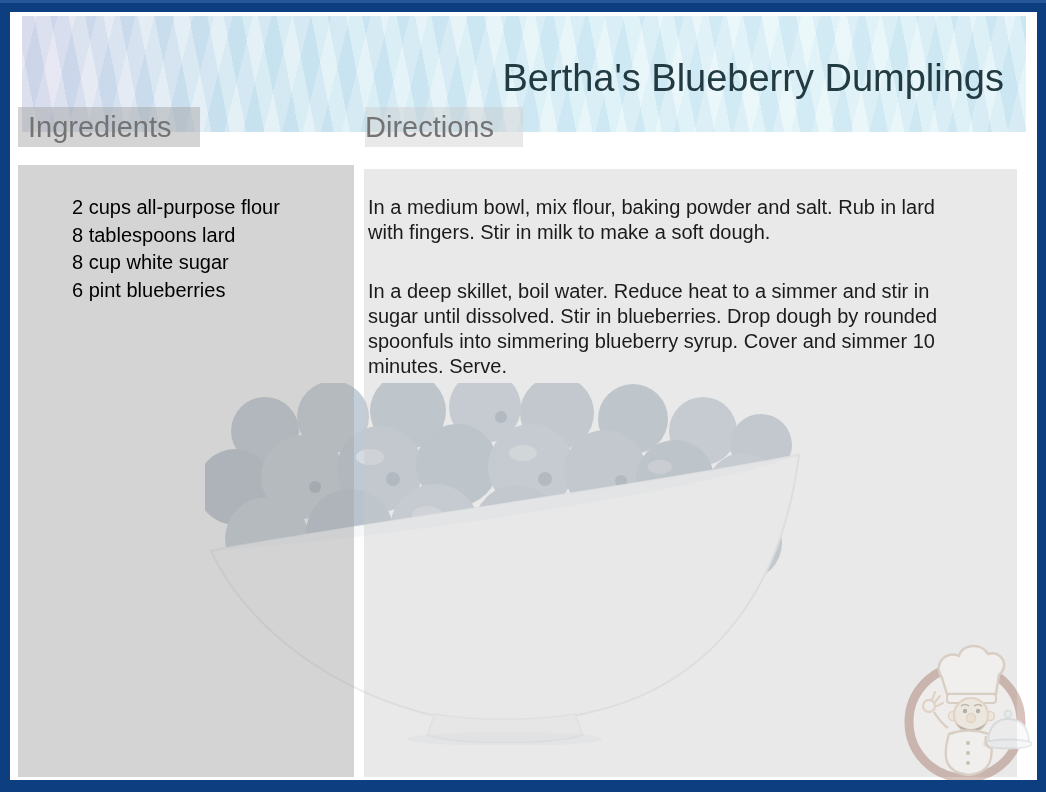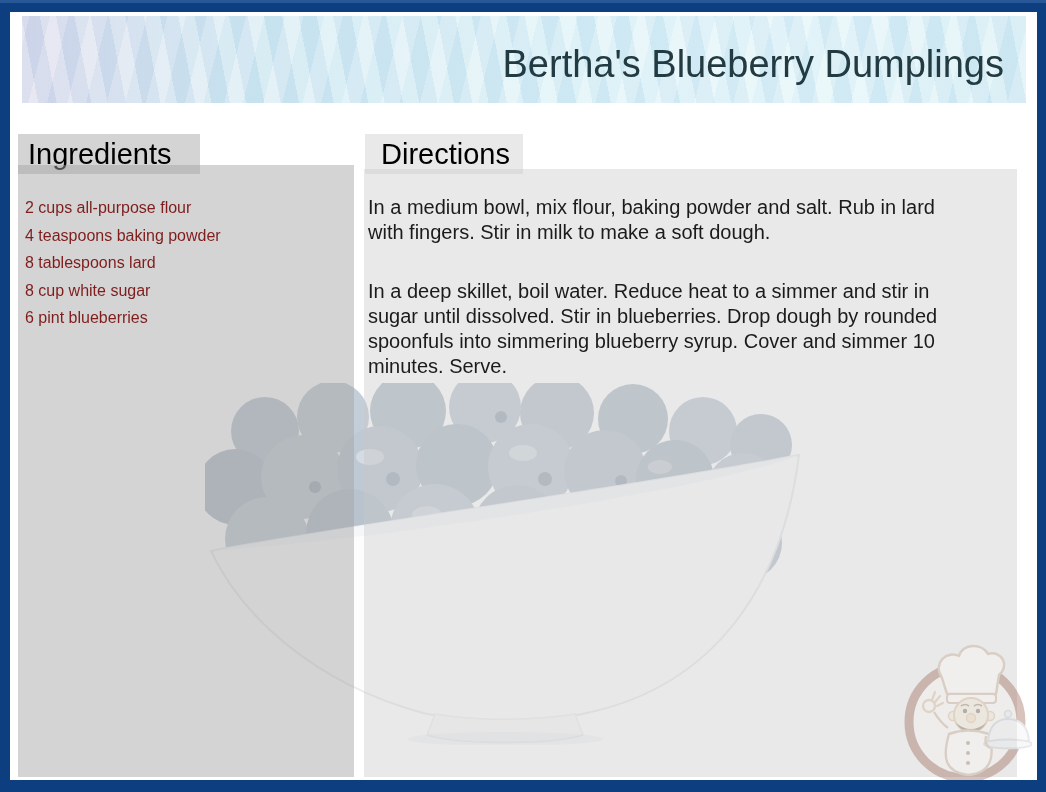--- a/index.html
+++ b/index.html
@@ -16,55 +16,55 @@
     background:#3a69a8;opacity:.6;
   }
   .page{
     position:absolute;left:10px;top:12px;right:9px;bottom:12px;
     background:#ffffff;
     overflow:hidden;
   }
 
   
   .header-band{
-    position:absolute;left:12px;top:4px;width:1004px;height:87px;
+    position:absolute;left:12px;top:4px;width:1004px;height:116px;
     background:
       repeating-linear-gradient(79deg, rgba(255,255,255,.22) 0 16px, rgba(150,185,225,.10) 16px 34px),
       repeating-linear-gradient(-76deg, rgba(255,255,255,.20) 0 18px, rgba(140,200,225,.08) 18px 38px),
       linear-gradient(90deg,#d9d8ea 0%,#d2e9f2 22%,#daf1f7 55%,#e0f4f8 78%,#d6eef5 100%);
     display:flex;align-items:center;justify-content:flex-end;
     z-index:2;
   }
   .page-title{
     font-size:38px;color:#223b42;letter-spacing:0;
     padding-right:22px;margin-top:9px;white-space:nowrap;
   }
 
   
   .heading-box{
-    position:absolute;top:122px;height:40px;z-index:2;
-    font-size:29px;color:#000000;line-height:41px;
+    position:absolute;top:95px;height:40px;z-index:2;
+    font-size:29px;color:#737373;line-height:41px;
   }
   .ingredients-heading-box{left:8px;width:182px;background:rgba(163,163,163,.47);padding-left:10px;}
-  .directions-heading-box{left:355px;width:158px;background:rgba(200,200,200,.40);padding-left:16px;}
+  .directions-heading-box{left:355px;width:158px;background:rgba(200,200,200,.40);padding-left:0;}
 
   .ingredients-panel{
     position:absolute;left:8px;top:153px;width:336px;height:612px;
     background:rgba(163,163,163,.47);
     z-index:2;
   }
   .directions-panel{
     position:absolute;left:354px;top:157px;width:653px;height:608px;
     background:rgba(200,200,200,.40);
     z-index:2;
   }
 
   .ingredients-list{
     padding:29px 8px 0 7px;
-    font-size:16px;line-height:27.5px;color:#7f1d1d;
+    font-size:20px;line-height:27.5px;color:#000000;margin-left:47px;
   }
   .directions-text{
     padding:26px 16px 0 4px;
     font-size:20px;line-height:25px;color:#1b1b1b;
   }
   .directions-text p{margin:0 0 34px 0;white-space:pre-line;}
 
   
   .bowl-art{
     position:absolute;left:195px;top:371px;width:600px;height:362px;
@@ -140,21 +140,20 @@
     </svg>
 
     <div class="header-band">
       <div class="page-title">Bertha's Blueberry Dumplings</div>
     </div>
 
     <div class="heading-box ingredients-heading-box">Ingredients</div>
     <div class="ingredients-panel">
       <div class="ingredients-list">
         <div>2 cups all-purpose flour</div>
-        <div>4 teaspoons baking powder</div>
         <div>8 tablespoons lard</div>
         <div>8 cup white sugar</div>
         <div>6 pint blueberries</div>
       </div>
     </div>
 
     <div class="heading-box directions-heading-box">Directions</div>
     <div class="directions-panel">
       <div class="directions-text">
         <p>In a medium bowl, mix flour, baking powder and salt. Rub in lard

